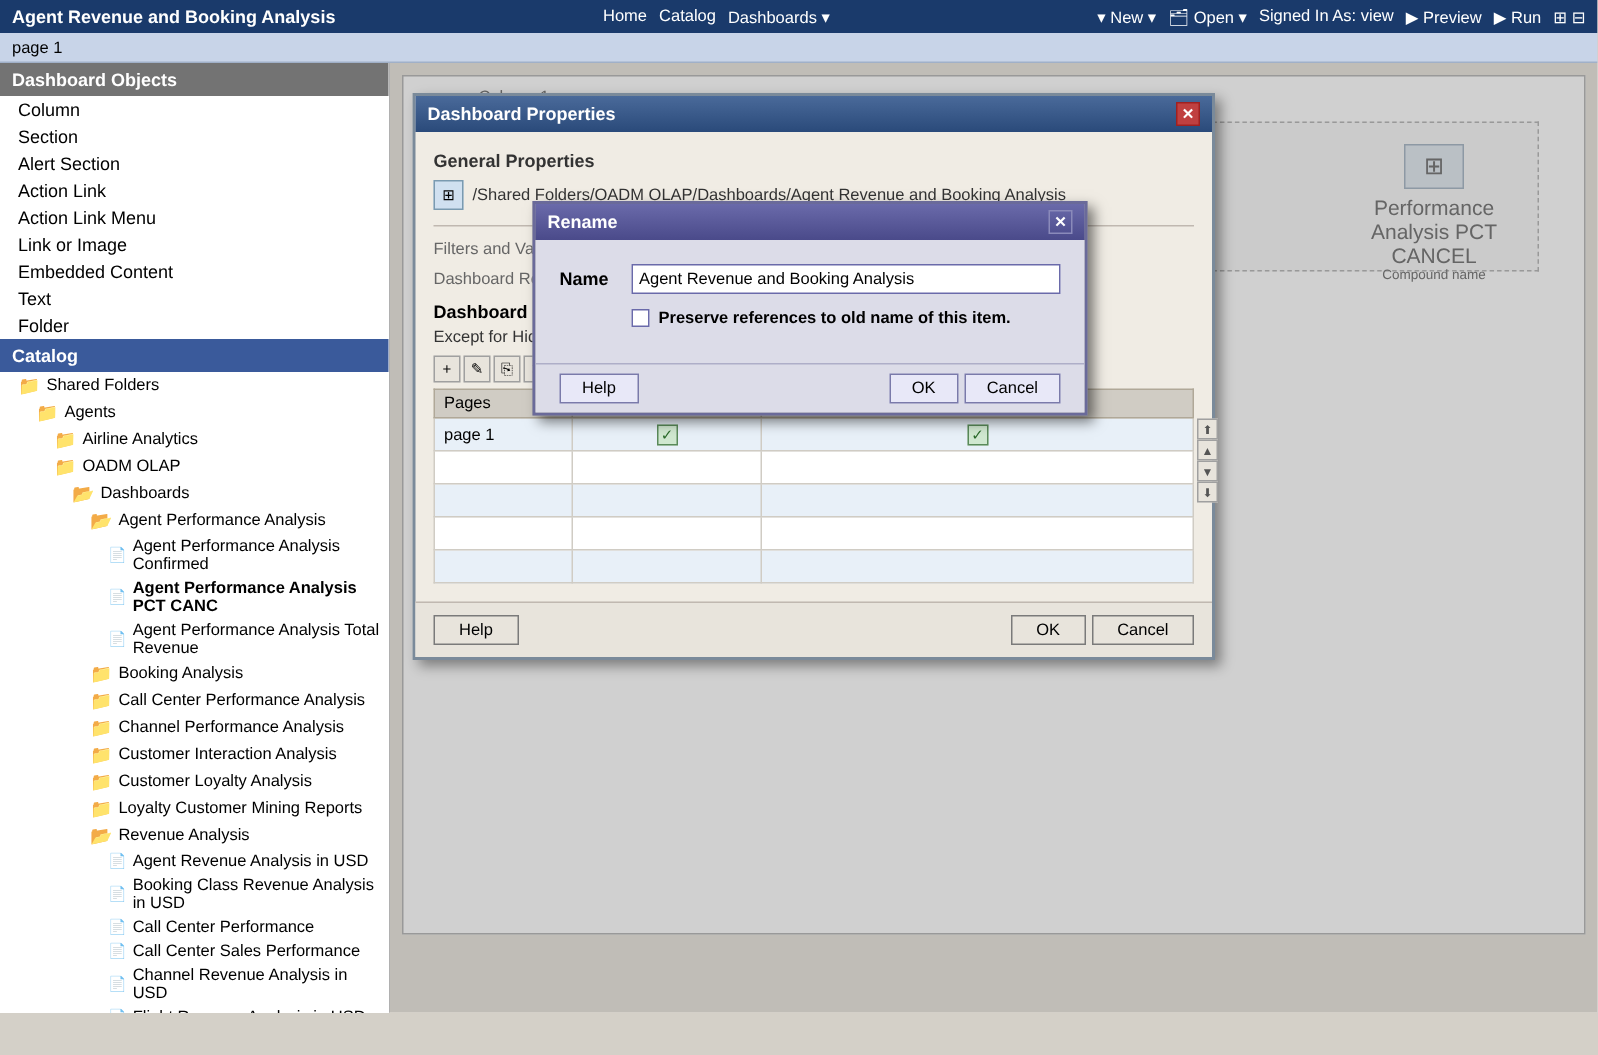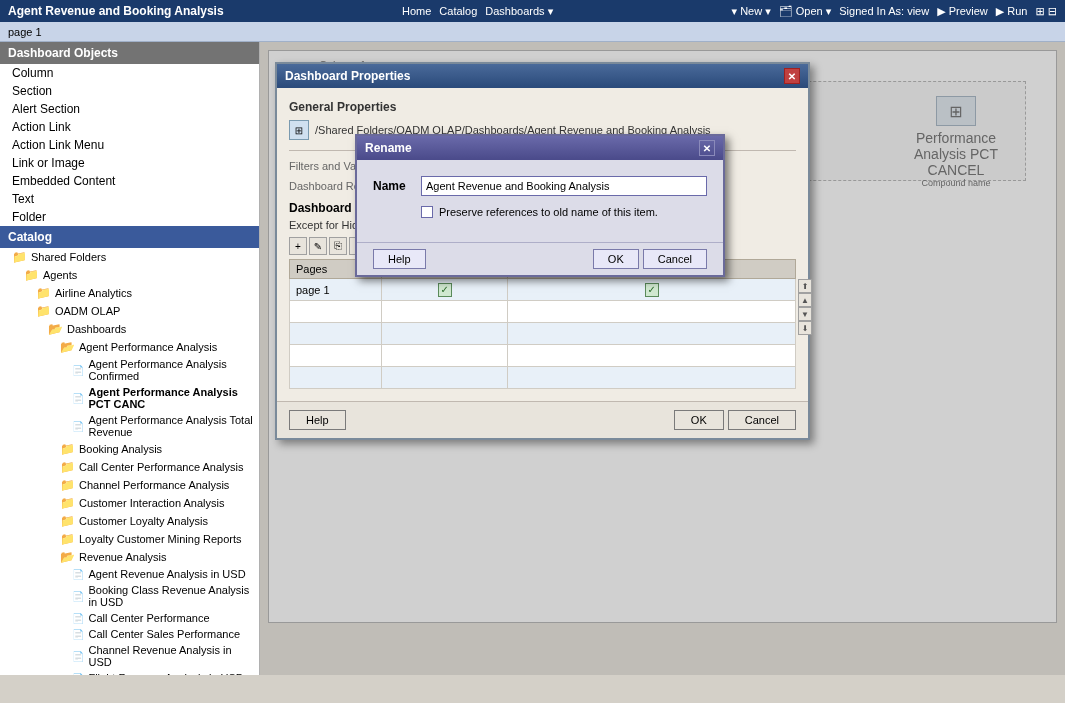--- a/index.html
+++ b/index.html
@@ -345,20 +345,21 @@
       padding: 3px 4px;
       font-size: 11px;
       background: white;
     }
     .preserve-row {
       display: flex;
       align-items: center;
       gap: 6px;
       margin-left: 48px;
       margin-bottom: 8px;
+      font-weight: bold;
     }
     .preserve-checkbox {
       width: 12px; height: 12px;
       border: 1px solid #6a6aaa;
       background: white;
       display: inline-block;
     }
     .preserve-label { font-size: 11px; }
     .dialog-rename-footer {
       padding: 6px 16px;

